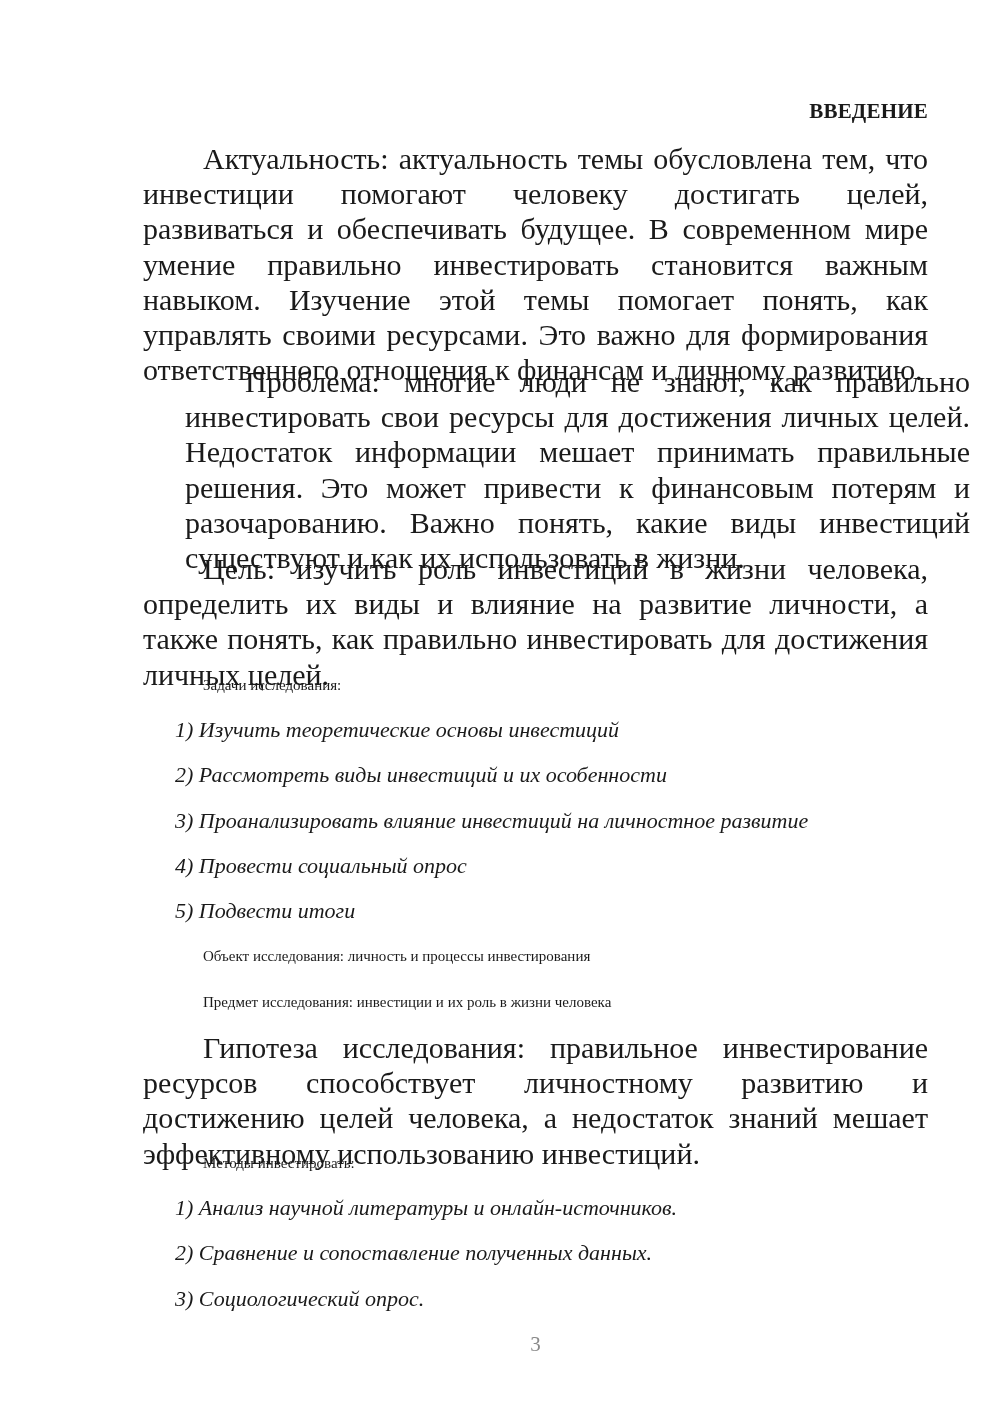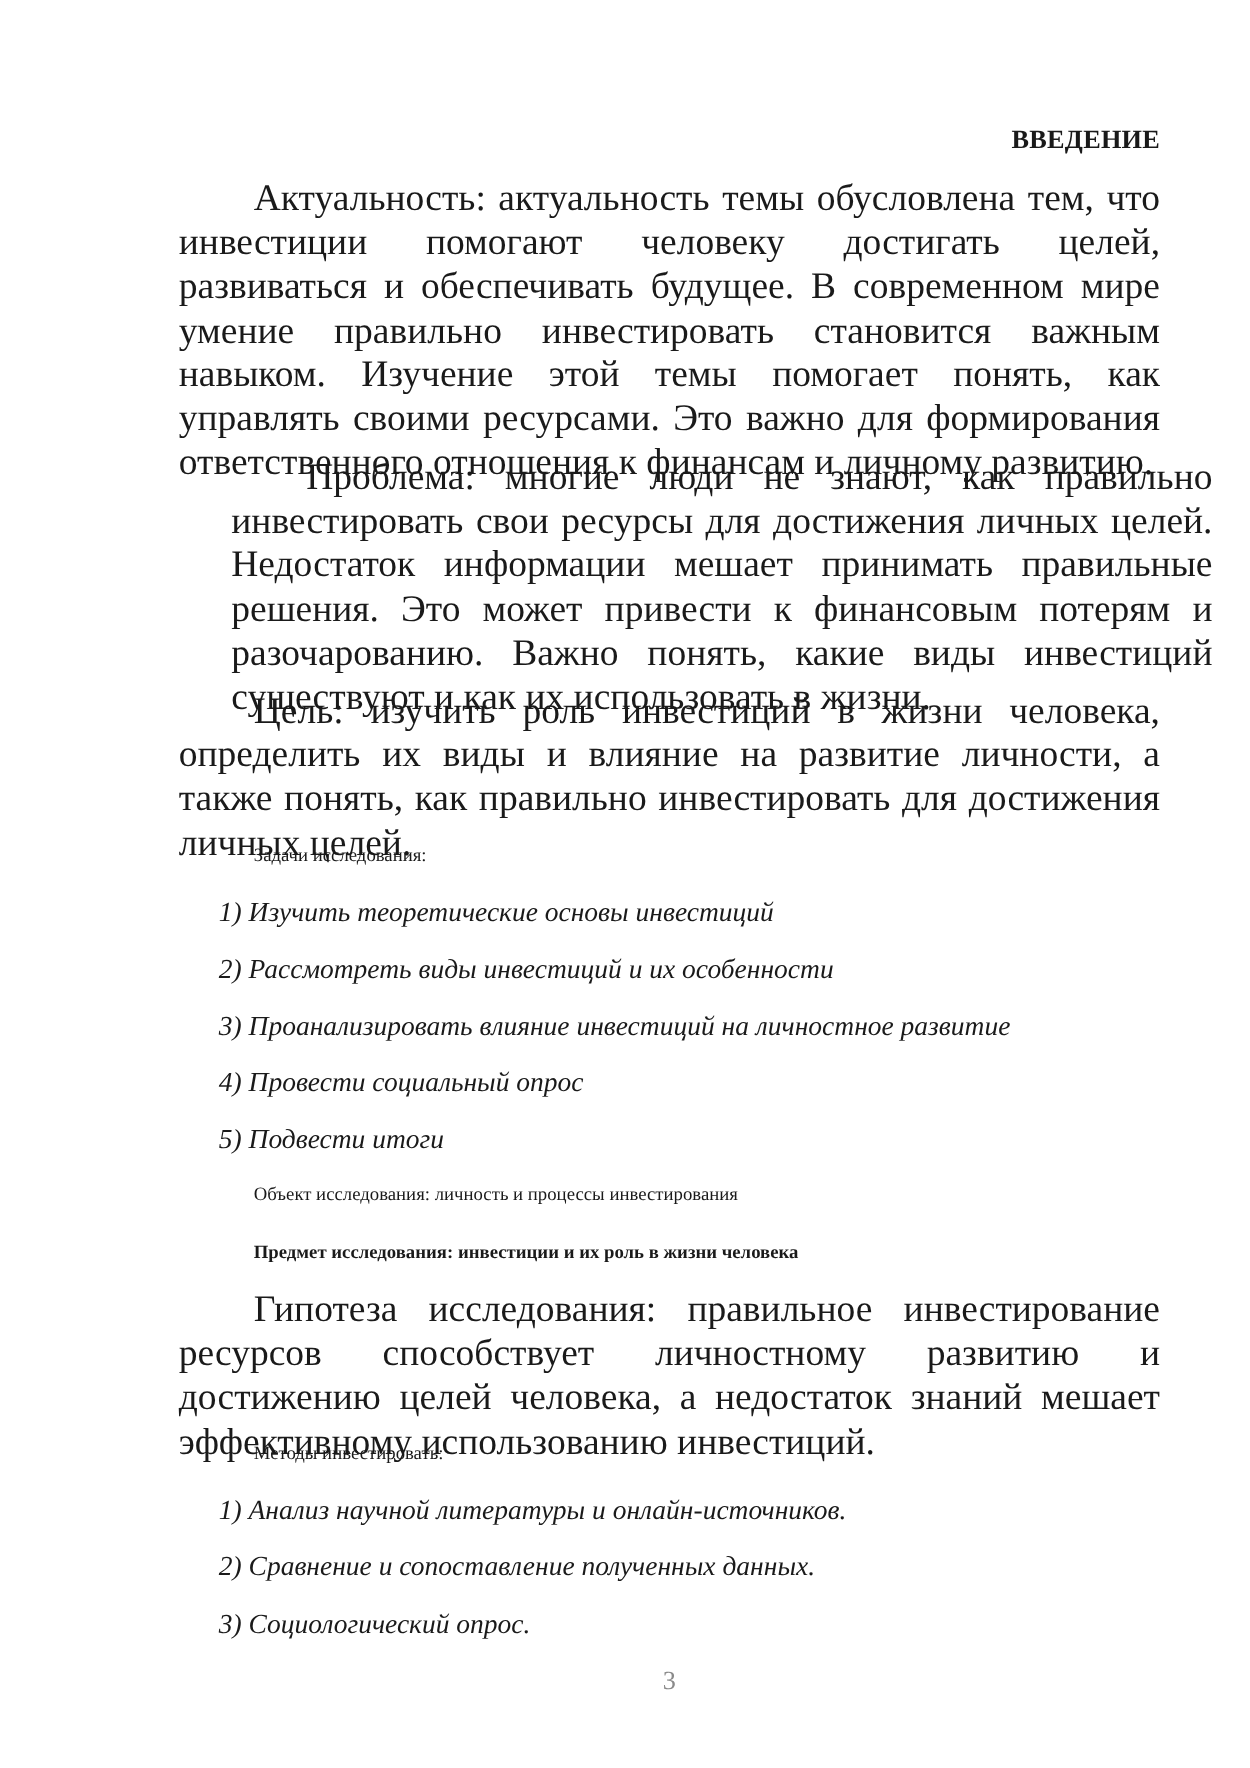--- a/index.html
+++ b/index.html
@@ -83,21 +83,21 @@
 
   <div class="line" style="top:670px;">Задачи исследования:</div>
 
   <div class="item" style="top:715px;">1) Изучить теоретические основы инвестиций</div>
   <div class="item" style="top:760px;">2) Рассмотреть виды инвестиций и их особенности</div>
   <div class="item" style="top:806px;">3) Проанализировать влияние инвестиций на личностное развитие</div>
   <div class="item" style="top:851px;">4) Провести социальный опрос</div>
   <div class="item" style="top:896px;">5) Подвести итоги</div>
 
   <div class="line" style="top:941px;">Объект исследования: личность и процессы инвестирования</div>
-  <div class="line" style="top:987px;font-weight:bold;">Предмет исследования: инвестиции и их роль в жизни человека</div>
+  <div class="line" style="top:987px;">Предмет исследования: инвестиции и их роль в жизни человека</div>
 
   <p class="para" style="top:1030px;">Гипотеза исследования: правильное инвестирование ресурсов способствует личностному развитию и достижению целей человека, а недостаток знаний мешает эффективному использованию инвестиций.</p>
 
   <div class="line" style="top:1148px;">Методы инвестировать:</div>
 
   <div class="item" style="top:1193px;">1) Анализ научной литературы и онлайн-источников.</div>
   <div class="item" style="top:1238px;">2) Сравнение и сопоставление полученных данных.</div>
   <div class="item" style="top:1284px;">3) Социологический опрос.</div>
 
   <div class="page-number">3</div>

